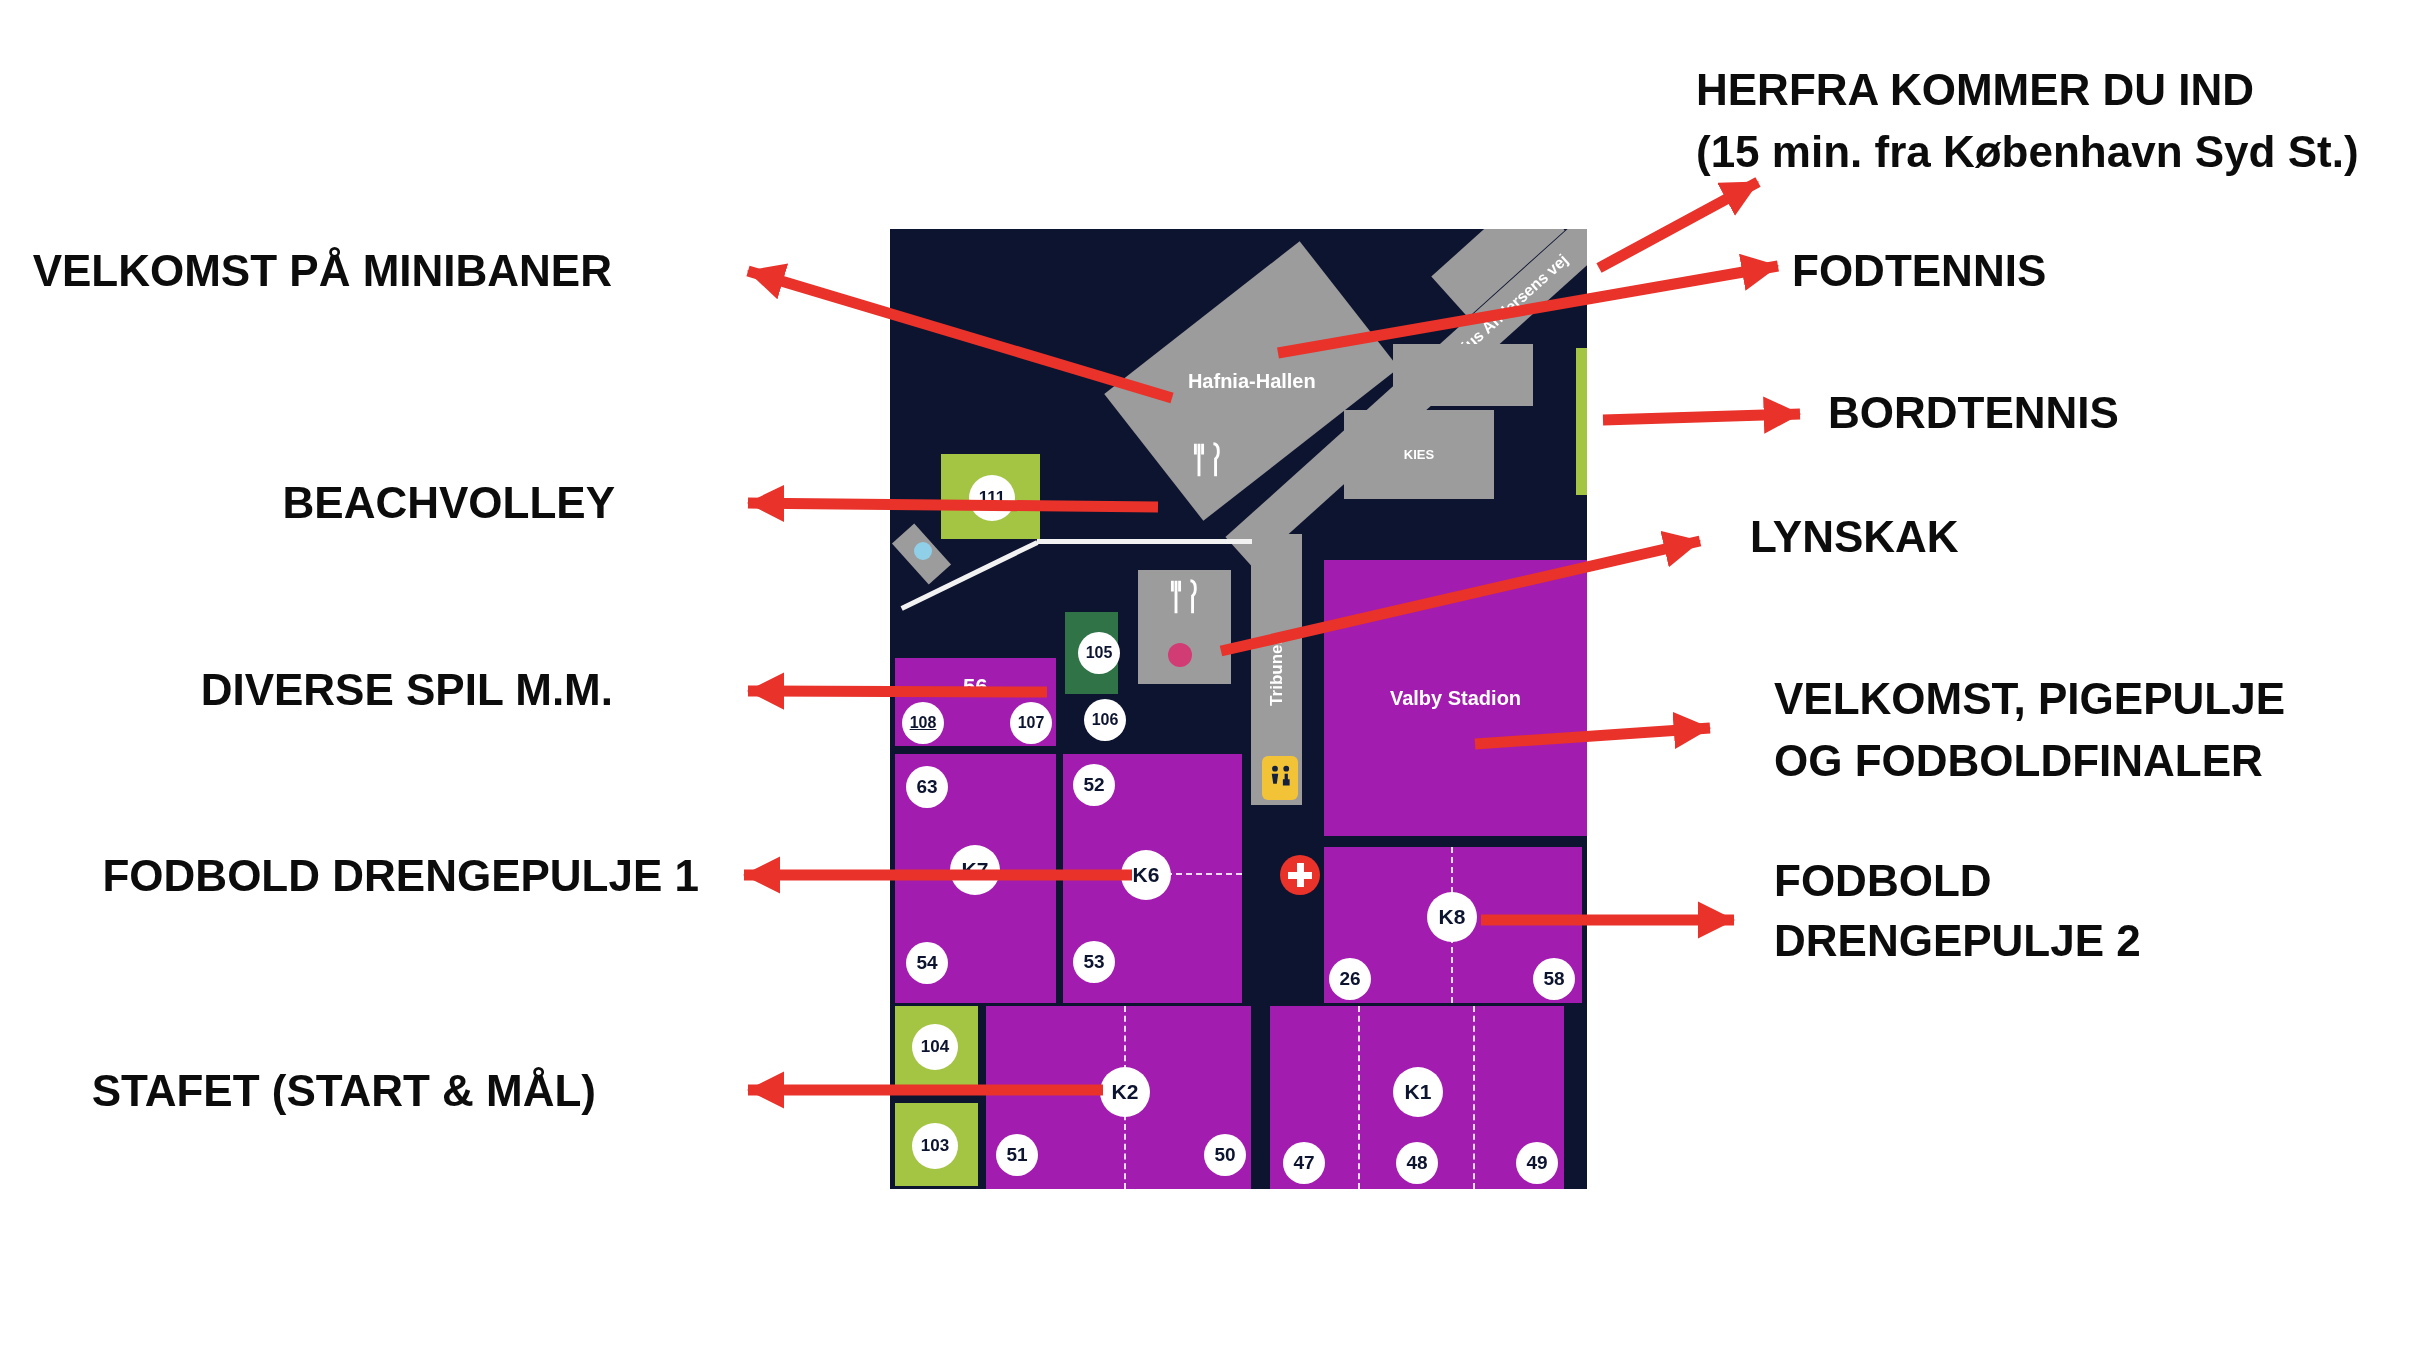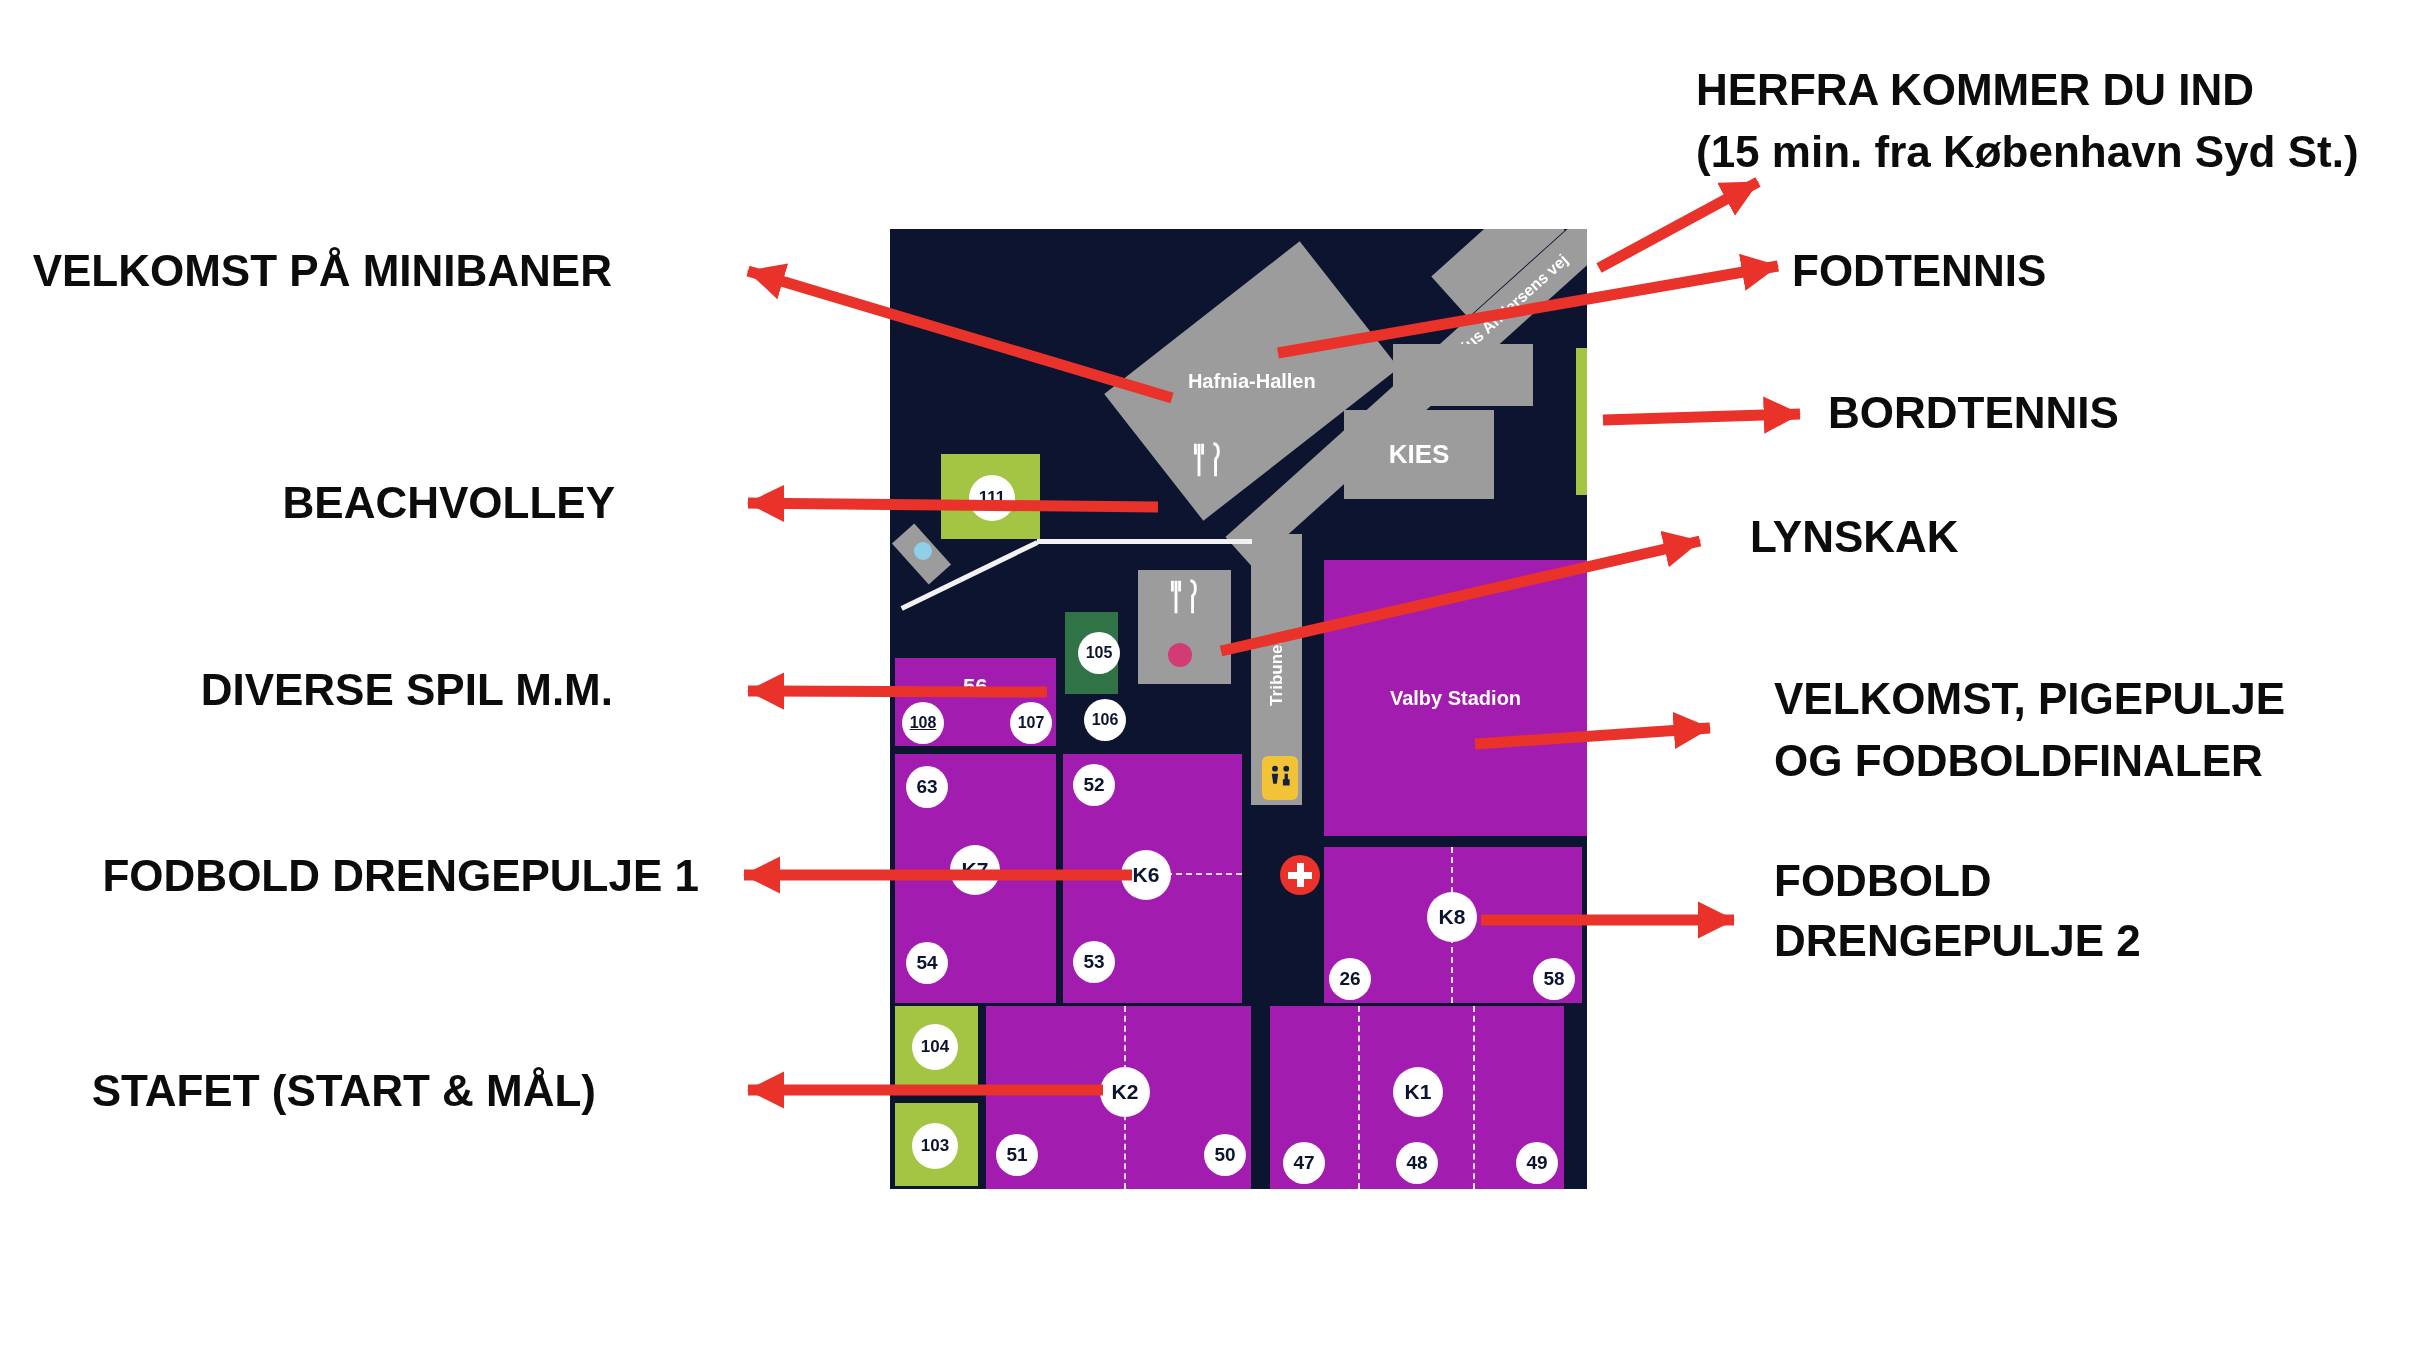--- a/index.html
+++ b/index.html
@@ -58,21 +58,21 @@
     </div>
 
     <div class="gray" style="left:543px;top:-3px;width:130px;height:55px;transform:rotate(-42deg);"></div>
 
     <div class="gray" style="left:361px;top:305px;width:51px;height:271px;">
       <span class="maplabel" style="position:absolute;left:50%;top:50%;transform:translate(-50%,-50%) rotate(-90deg);font-size:17px;white-space:nowrap;">Tribunen</span>
     </div>
 
     <div class="gray" style="left:503px;top:115px;width:140px;height:62px;"></div>
     <div class="gray centerlab" style="left:454px;top:181px;width:150px;height:89px;">
-      <span class="maplabel" style="font-size:26px;">KIES</span>
+      <span class="maplabel" style="font-size:13px;">KIES</span>
     </div>
 
     <div class="lgreen" style="left:686px;top:119px;width:11px;height:147px;"></div>
 
     <div class="lgreen" style="left:51px;top:225px;width:99px;height:85px;"></div>
 
     <div class="gray" style="left:4px;top:310px;width:55px;height:30px;transform:rotate(48deg);"></div>
     <div class="dot" style="left:24px;top:313px;width:18px;height:18px;background:#8fd0e8;"></div>
 
     <div class="wline" style="left:4px;top:344px;width:151px;height:5px;transform:rotate(-26deg);"></div>

